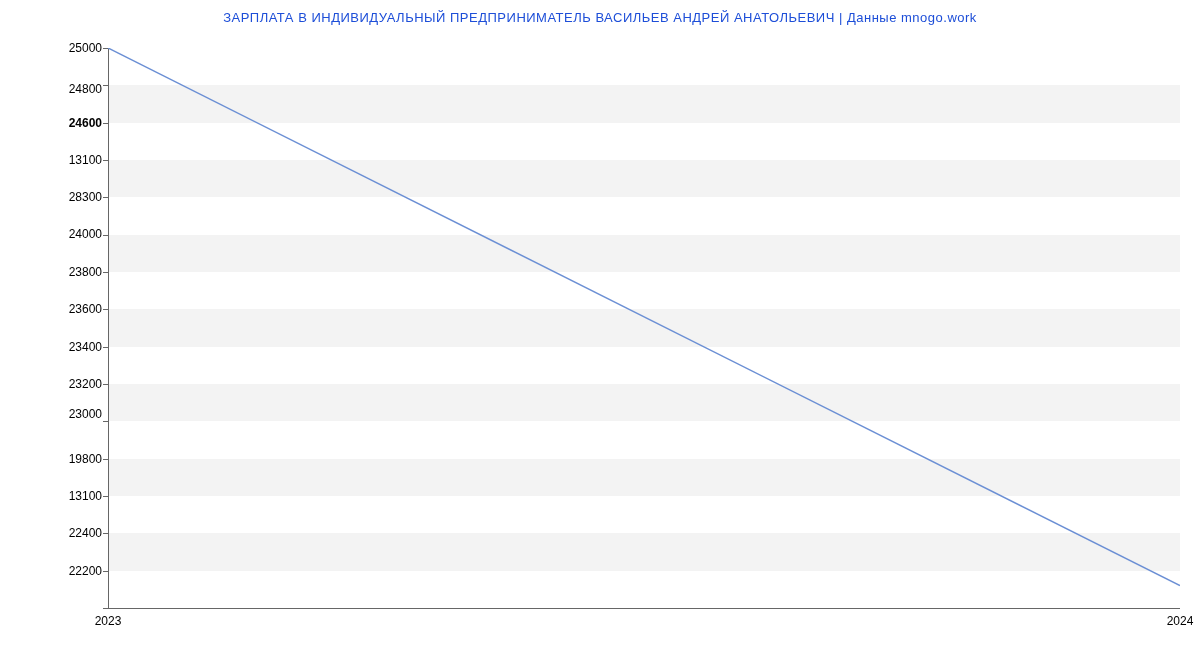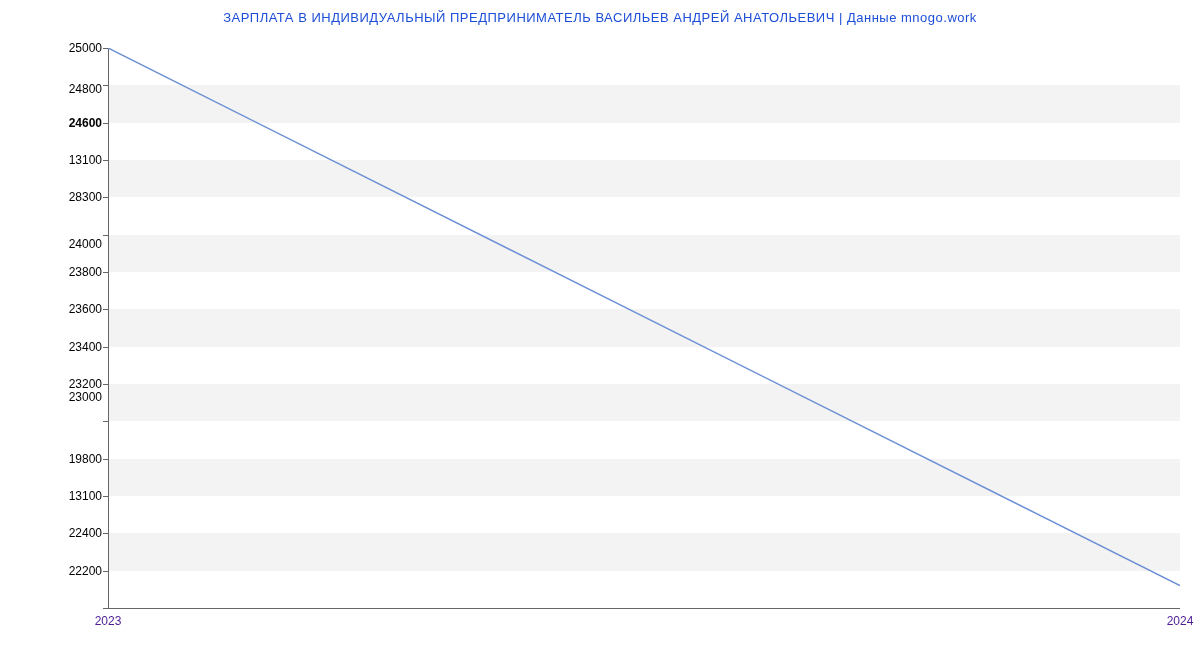--- a/index.html
+++ b/index.html
@@ -56,21 +56,21 @@
       position: absolute;
       left: 103px;
       width: 5px;
       height: 1px;
       background: #666;
     }
     .x-tick-label {
       position: absolute;
       top: 614px;
       font-size: 12px;
-      color: #4c1d95;
+      color: #000000;
       transform: translateX(-50%);
     }
     .line-svg {
       position: absolute;
       left: 108px;
       top: 48px;
       width: 1072px;
       height: 560px;
       pointer-events: none;
     }
@@ -100,31 +100,31 @@
     <div class="y-tick-mark" style="top: 608px;"></div>
     <div class="y-tick-mark" style="top: 570.667px;"></div>
     <div class="y-tick-label" style="top: 570.667px;">22200</div>
     <div class="y-tick-mark" style="top: 533.333px;"></div>
     <div class="y-tick-label" style="top: 533.333px;">22400</div>
     <div class="y-tick-mark" style="top: 496px;"></div>
     <div class="y-tick-label" style="top: 496px;">13100</div>
     <div class="y-tick-mark" style="top: 458.667px;"></div>
     <div class="y-tick-label" style="top: 458.667px;">19800</div>
     <div class="y-tick-mark" style="top: 421.333px;"></div>
-    <div class="y-tick-label" style="top: 397px;">23000</div>
+    <div class="y-tick-label" style="top: 414px;">23000</div>
     <div class="y-tick-mark" style="top: 384px;"></div>
     <div class="y-tick-label" style="top: 384px;">23200</div>
     <div class="y-tick-mark" style="top: 346.667px;"></div>
     <div class="y-tick-label" style="top: 346.667px;">23400</div>
     <div class="y-tick-mark" style="top: 309.333px;"></div>
     <div class="y-tick-label" style="top: 309.333px;">23600</div>
     <div class="y-tick-mark" style="top: 272px;"></div>
     <div class="y-tick-label" style="top: 272px;">23800</div>
     <div class="y-tick-mark" style="top: 234.667px;"></div>
-    <div class="y-tick-label" style="top: 244px;">24000</div>
+    <div class="y-tick-label" style="top: 234px;">24000</div>
     <div class="y-tick-mark" style="top: 197.333px;"></div>
     <div class="y-tick-label" style="top: 197.333px;">28300</div>
     <div class="y-tick-mark" style="top: 160px;"></div>
     <div class="y-tick-label" style="top: 160px;">13100</div>
     <div class="y-tick-mark" style="top: 122.667px;"></div>
     <div class="y-tick-label" style="top: 122.667px; font-weight: bold;">24600</div>
     <div class="y-tick-mark" style="top: 85.3333px;"></div>
     <div class="y-tick-label" style="top: 89px;">24800</div>
     <div class="y-tick-mark" style="top: 48px;"></div>
     <div class="y-tick-label" style="top: 48px;">25000</div>

